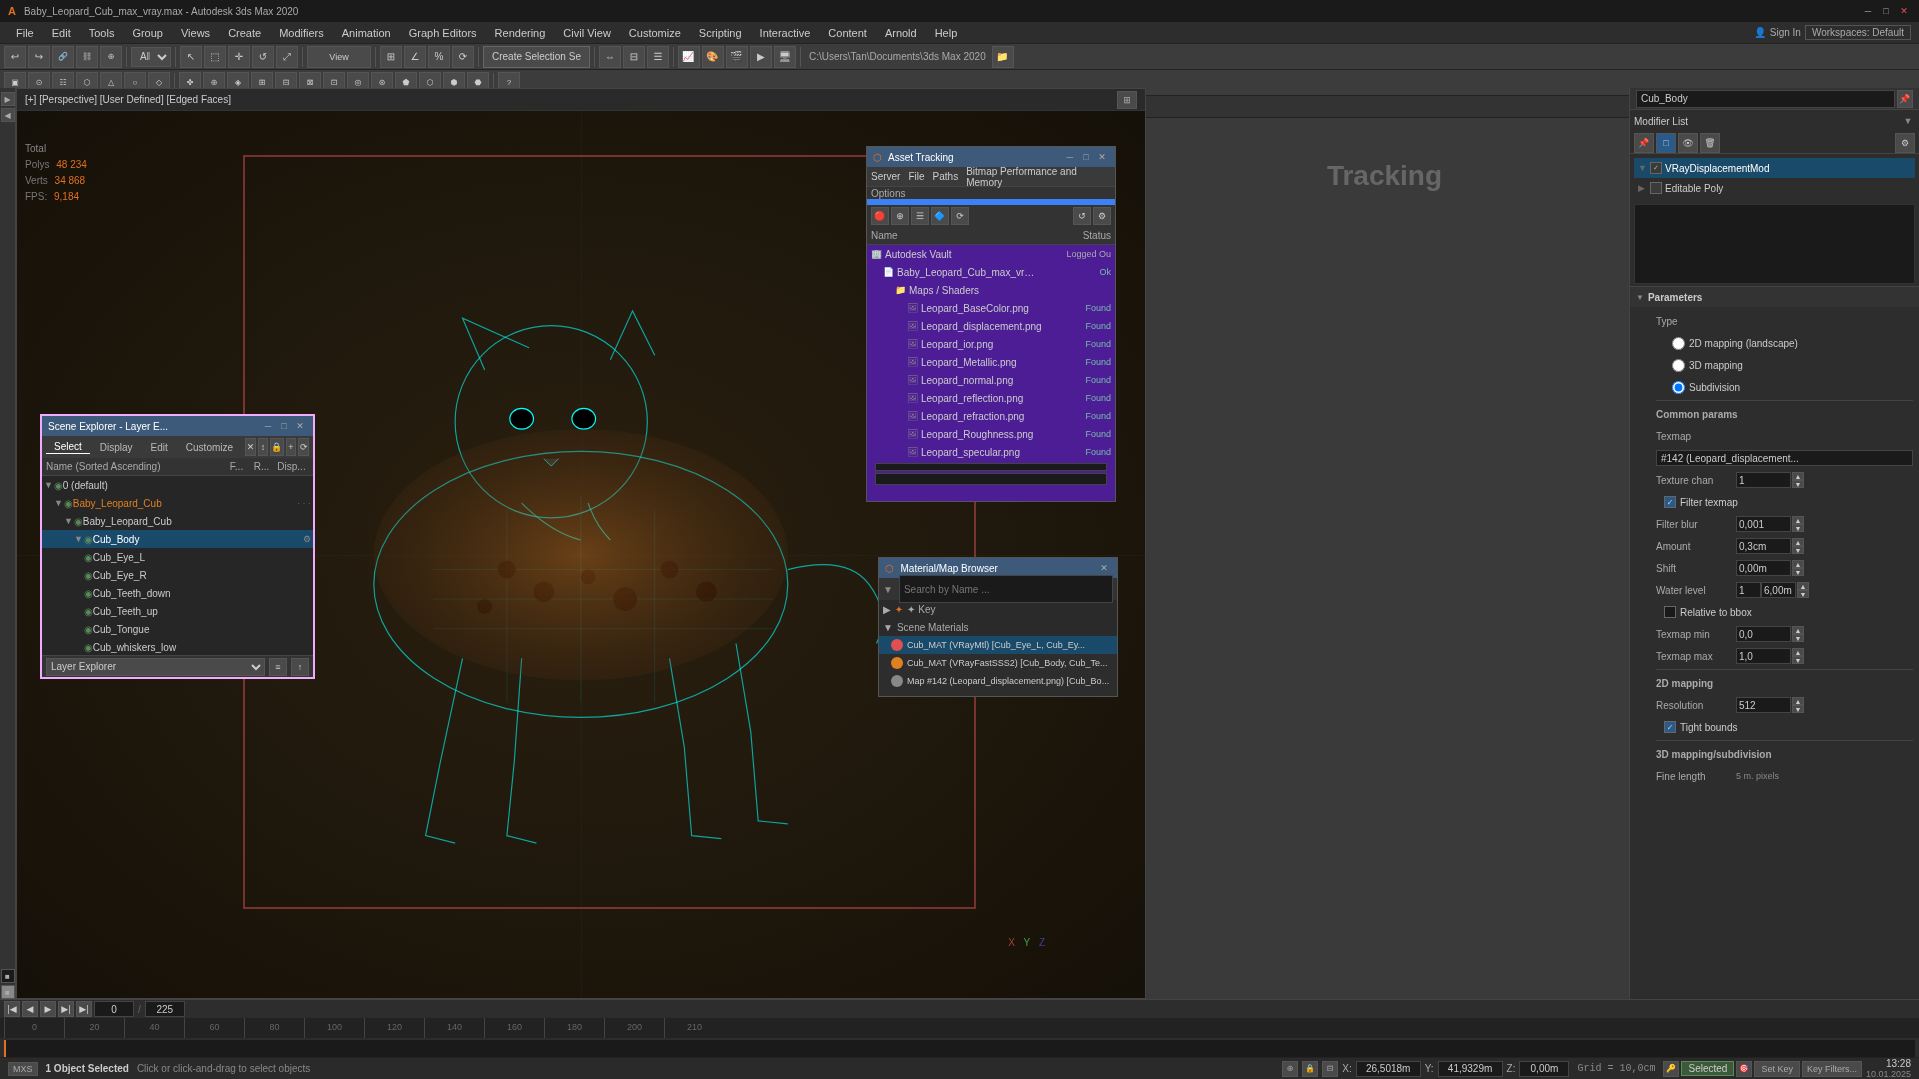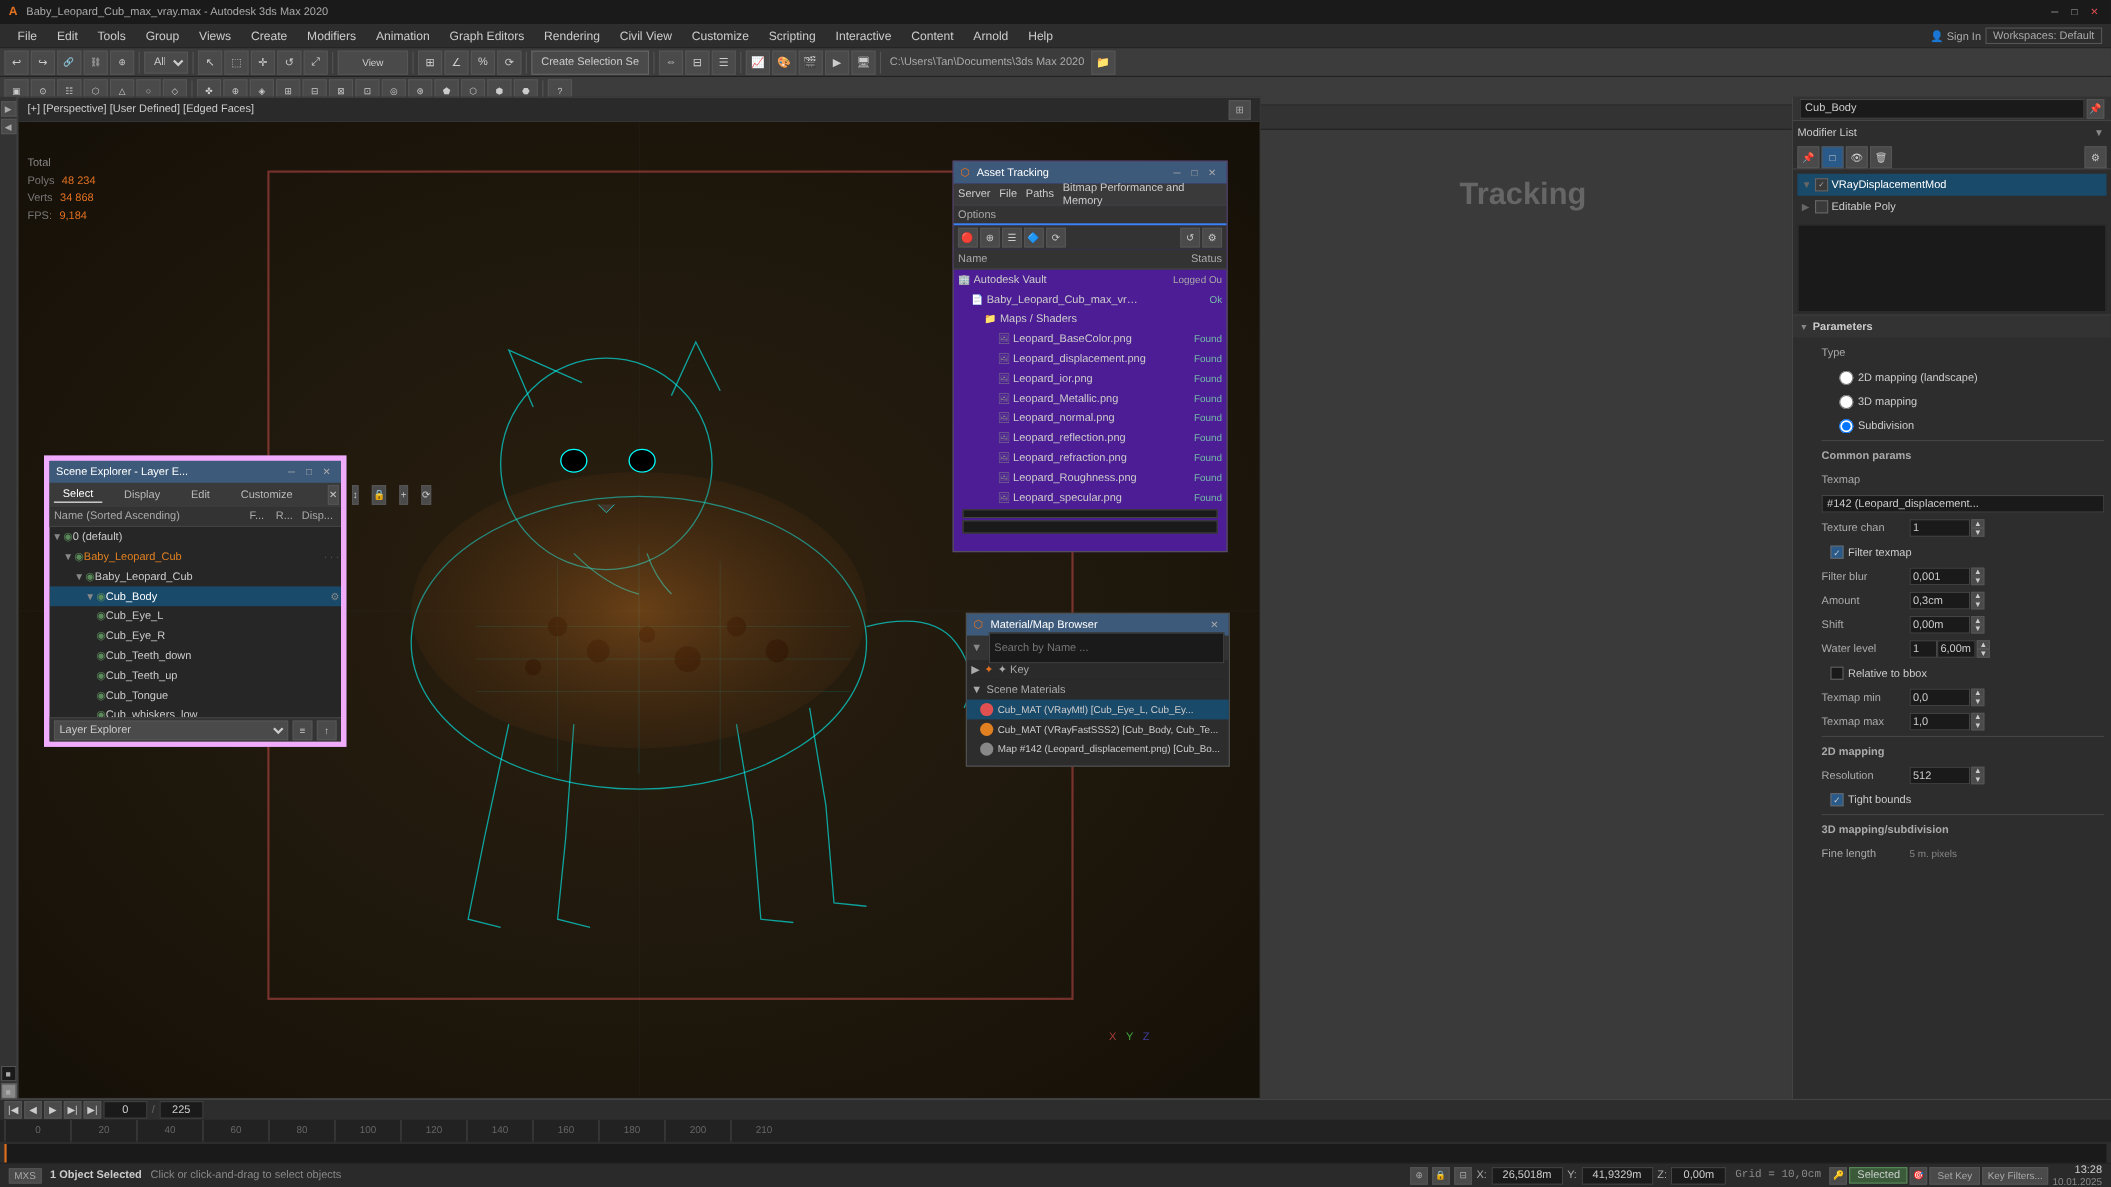--- a/index.html
+++ b/index.html
@@ -142,38 +142,38 @@
     }
 
     
     .scene-explorer {
       position: absolute;
       top: 414px;
       left: 40px;
       width: 275px;
       height: 265px;
       background: #2d2d2d;
-      border: 5px solid #f0abfc;
+      border: 2px solid #f0abfc;
       z-index: 10;
     }
     .panel-titlebar {
       height: 20px;
       background: #3d5a7a;
       display: flex;
       align-items: center;
       padding: 0 6px;
       justify-content: space-between;
     }
     .scene-explorer-toolbar {
       height: 22px;
       background: #3a3a3a;
       display: flex;
       align-items: center;
       padding: 0 4px;
-      gap: 12px;
+      gap: 2px;
     }
     .se-tab {
       padding: 1px 8px;
       font-size: 10px;
       cursor: pointer;
       color: #bbb;
     }
     .se-tab.active { color: #fff; border-bottom: 1px solid #fff; }
     .se-icon-btn {
       width: 18px;
@@ -1016,21 +1016,21 @@
       <div class="window-btn">□</div>
       <div class="window-btn">✕</div>
     </div>
   </div>
   <div class="at-menu-bar">
     <span class="at-menu-item">Server</span>
     <span class="at-menu-item">File</span>
     <span class="at-menu-item">Paths</span>
     <span class="at-menu-item">Bitmap Performance and Memory</span>
   </div>
-  <div style="height:18px;background:#333;display:flex;align-items:center;padding:0 4px;font-size:10px;color:#aaa;border-bottom:2px solid #3b82f6;">
+  <div style="height:18px;background:#333;display:flex;align-items:center;padding:0 4px;font-size:10px;color:#aaa;border-bottom:6px solid #3b82f6;">
     <span style="cursor:pointer;">Options</span>
   </div>
   <div class="at-toolbar">
     <div class="se-icon-btn">🔴</div>
     <div class="se-icon-btn">⊕</div>
     <div class="se-icon-btn">☰</div>
     <div class="se-icon-btn">🔷</div>
     <div class="se-icon-btn">⟳</div>
     <div style="flex:1;"></div>
     <div class="se-icon-btn">↺</div>

